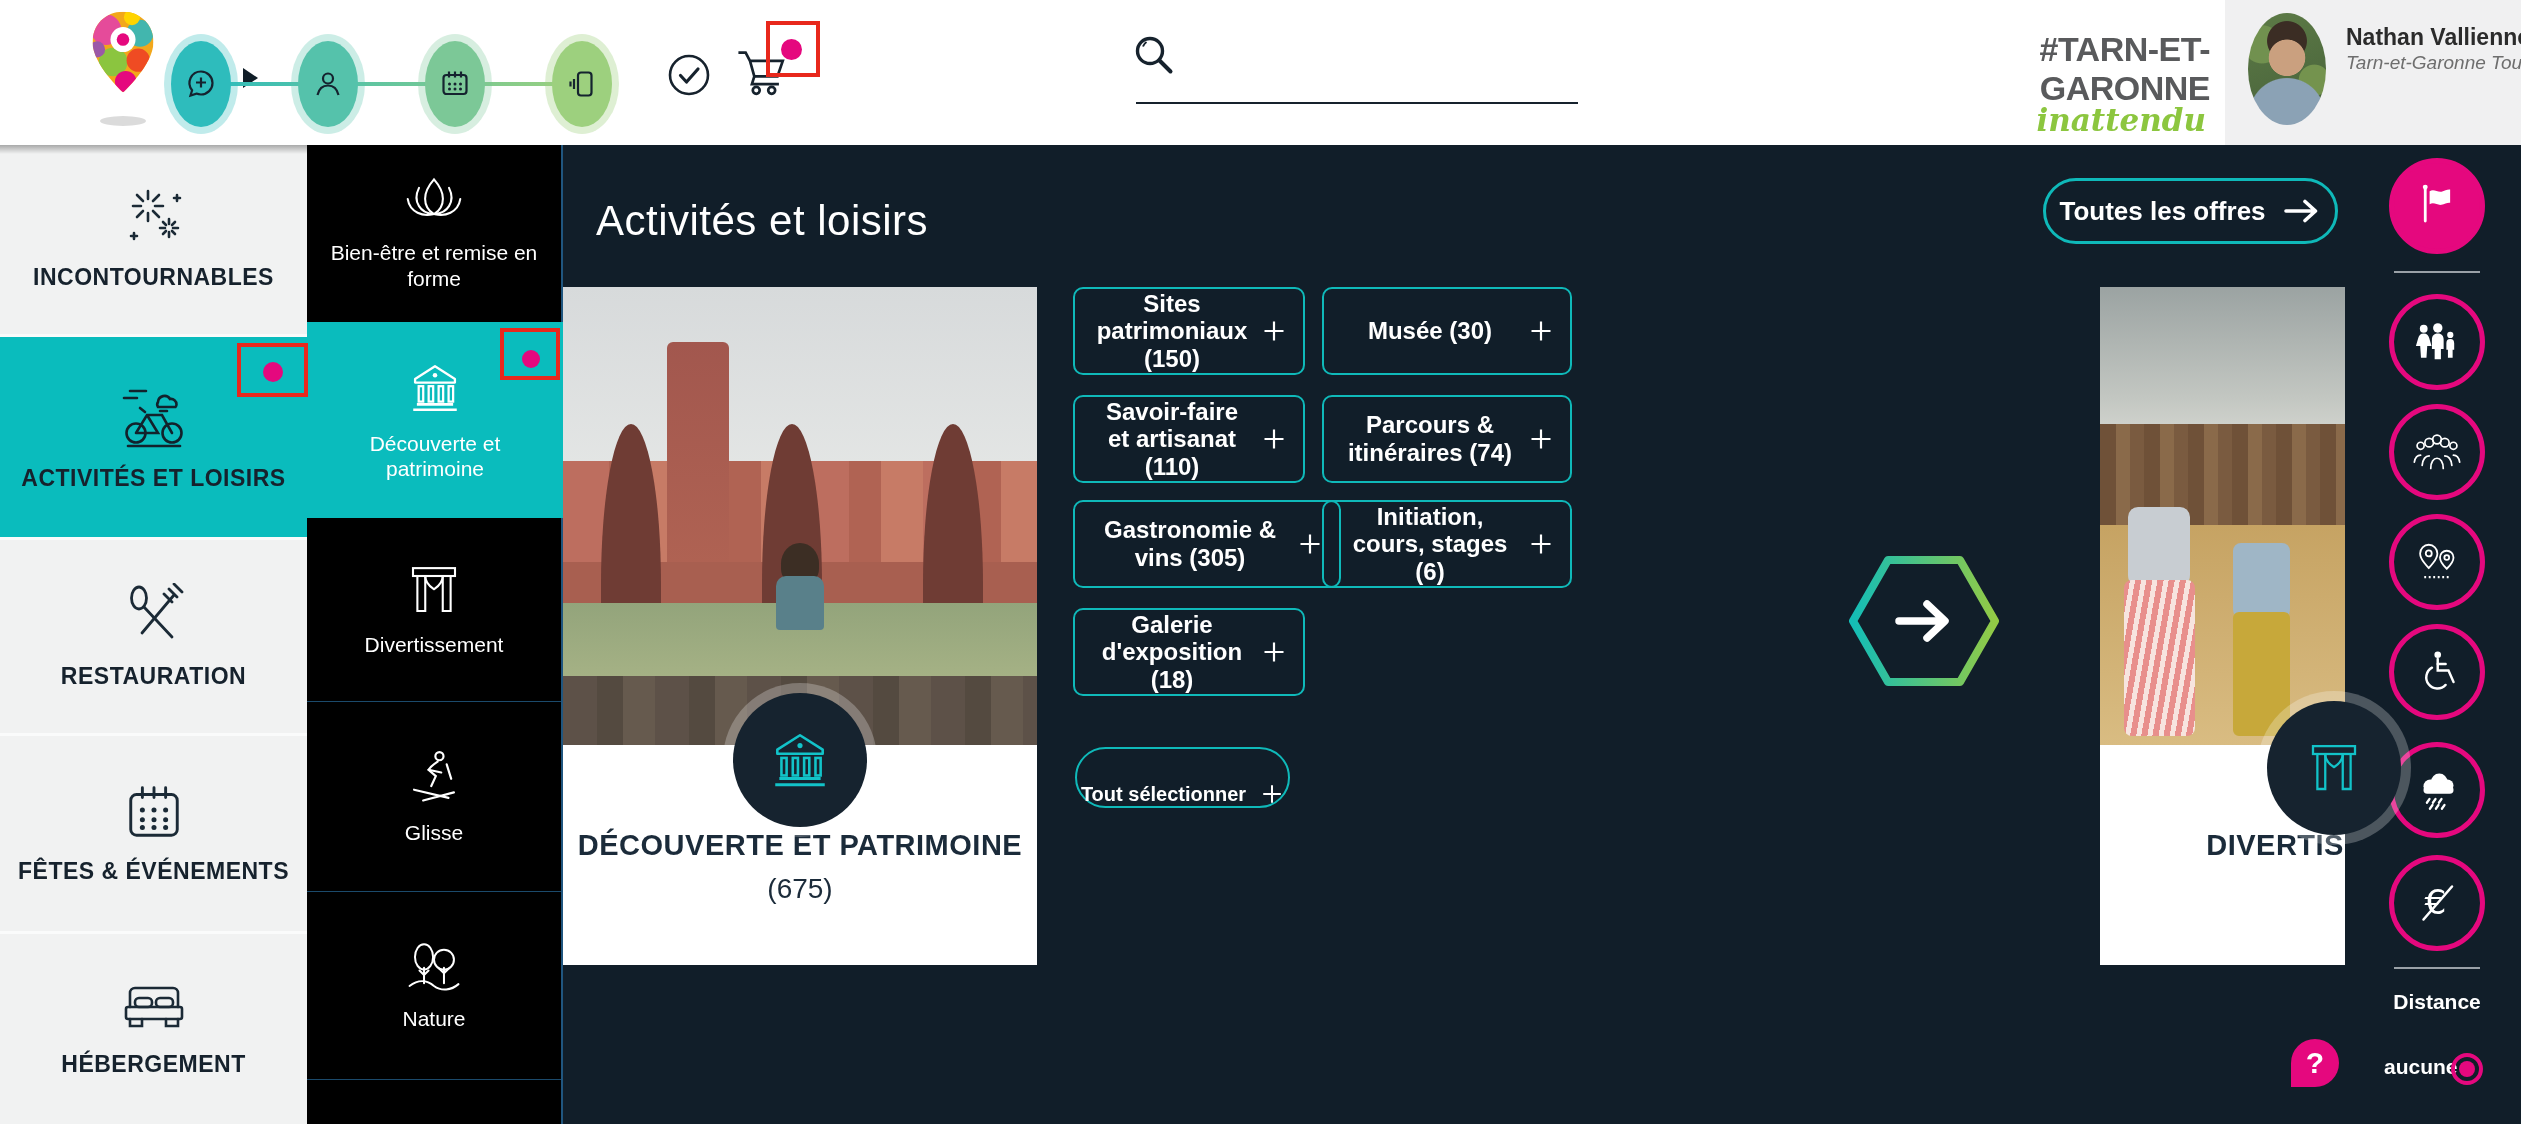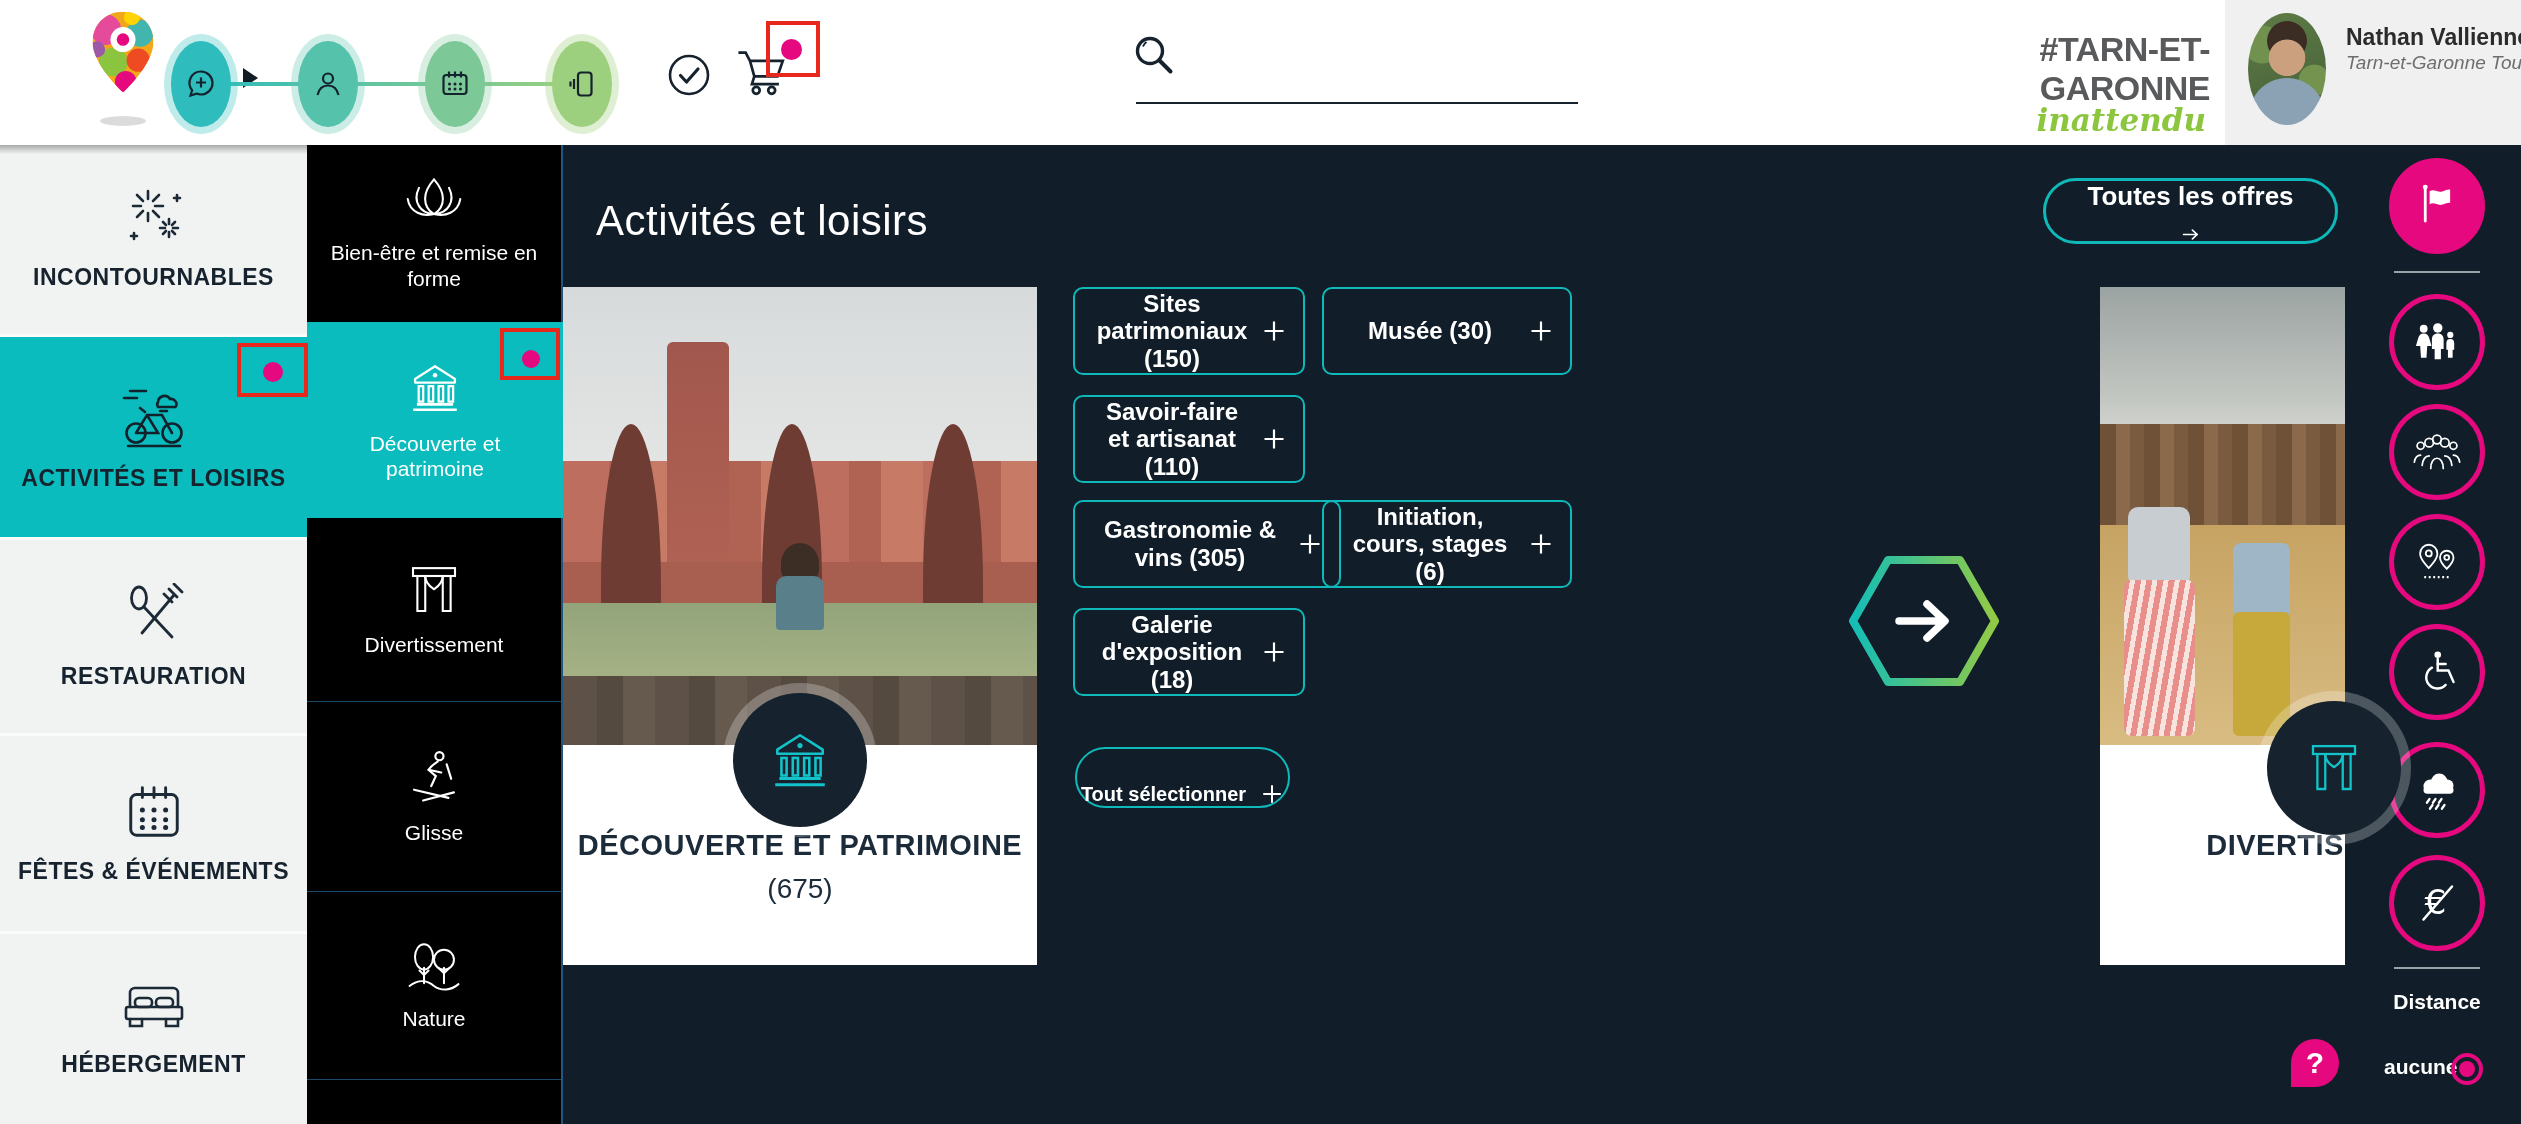--- a/index.html
+++ b/index.html
@@ -55,21 +55,21 @@
               align-items:center; justify-content:center; cursor:pointer; text-align:center; }
   .sub-item .lbl { font-size:21px; font-weight:500; margin-top:14px; line-height:1.2; max-width:210px; }
   .sub-item.active { background:#0abcbd; }
   .sub-div { border-bottom:1px solid #1b4a6b; }
 
   
   .main { position:absolute; left:563px; top:145px; width:1958px; height:979px; background:#111e29; }
   .main-title { position:absolute; left:33px; top:52px; font-size:42px; font-weight:400; color:#ffffff; letter-spacing:.5px; }
   .offers-btn { position:absolute; left:1480px; top:33px; width:295px; height:66px; border-radius:34px;
                 border:3px solid #0fb9b9; background:transparent; color:#fff; display:flex; align-items:center;
-                justify-content:center; gap:16px; font-size:26px; font-weight:bold; cursor:pointer;flex-direction:column; }
+                justify-content:center; gap:16px; font-size:26px; font-weight:bold; cursor:pointer; }
   .card { position:absolute; background:transparent; }
   .card-img { width:474px; height:458px; position:relative; overflow:hidden; }
   .card-white { width:474px; height:220px; background:#ffffff; position:relative; text-align:center; }
   .card-title { position:absolute; width:100%; top:84px; font-size:29px; font-weight:bold; color:#1b2b3a; letter-spacing:.5px; }
   .card-count { position:absolute; width:100%; top:128px; font-size:28px; color:#1b2b3a; }
   .cat-circle { position:absolute; width:134px; height:134px; border-radius:50%; background:#16232f;
                 box-shadow:0 0 0 10px rgba(255,255,255,.25); display:flex; align-items:center; justify-content:center; z-index:4; }
   .filter-btn { position:absolute; border:2px solid #0fb9b9; border-radius:10px; background:transparent;
                 color:#fff; font-size:24px; font-weight:bold; line-height:1.15; display:flex; align-items:center;
                 justify-content:center; text-align:center; padding:6px 52px 6px 18px; cursor:pointer; }
@@ -411,20 +411,26 @@
       <svg class="plus" width="26" height="26" viewBox="0 0 26 26" stroke="#ffffff" stroke-width="2.2">
           <path d="M13 3.5 V22.5 M3.5 13 H22.5"></path>
         </svg>
     </button>
     <button class="filter-btn" style="left:510px; top:250px; width:232px; height:88px;">
       <span>Savoir-faire et artisanat (110)</span>
       <svg class="plus" width="26" height="26" viewBox="0 0 26 26" stroke="#ffffff" stroke-width="2.2">
           <path d="M13 3.5 V22.5 M3.5 13 H22.5"></path>
         </svg>
     </button>
+    <button class="filter-btn" style="left:759px; top:250px; width:250px; height:88px;">
+      <span>Parcours &amp; itinéraires (74)</span>
+      <svg class="plus" width="26" height="26" viewBox="0 0 26 26" stroke="#ffffff" stroke-width="2.2">
+          <path d="M13 3.5 V22.5 M3.5 13 H22.5"></path>
+        </svg>
+    </button>
     <button class="filter-btn" style="left:510px; top:355px; width:268px; height:88px;">
       <span>Gastronomie &amp; vins (305)</span>
       <svg class="plus" width="26" height="26" viewBox="0 0 26 26" stroke="#ffffff" stroke-width="2.2">
           <path d="M13 3.5 V22.5 M3.5 13 H22.5"></path>
         </svg>
     </button>
     <button class="filter-btn" style="left:759px; top:355px; width:250px; height:88px;">
       <span>Initiation, cours, stages (6)</span>
       <svg class="plus" width="26" height="26" viewBox="0 0 26 26" stroke="#ffffff" stroke-width="2.2">
           <path d="M13 3.5 V22.5 M3.5 13 H22.5"></path>

